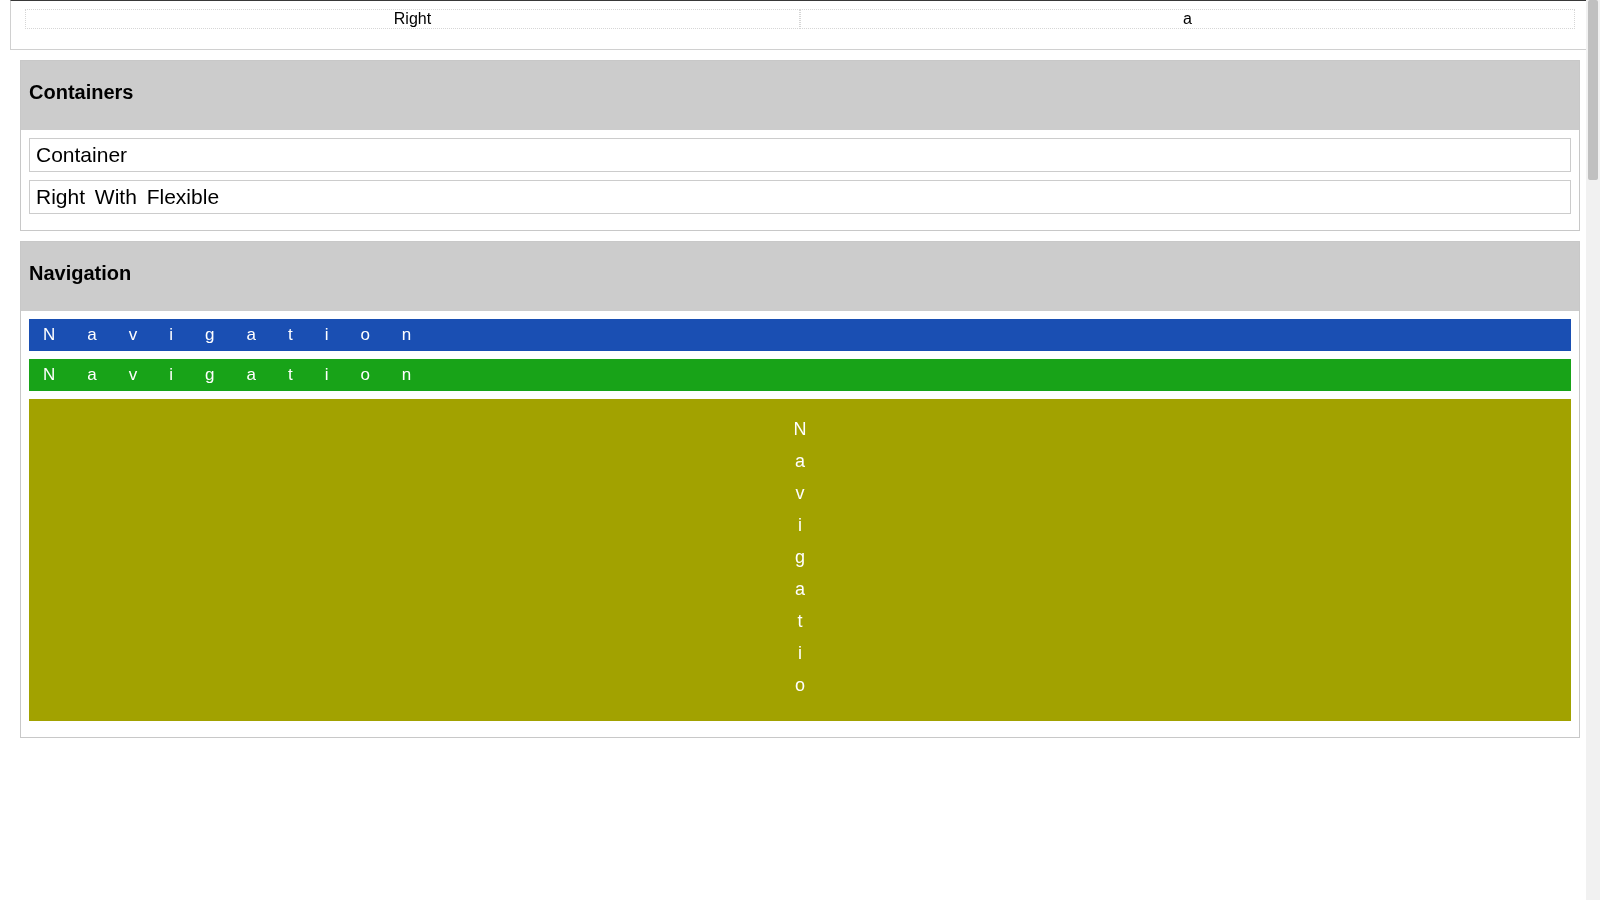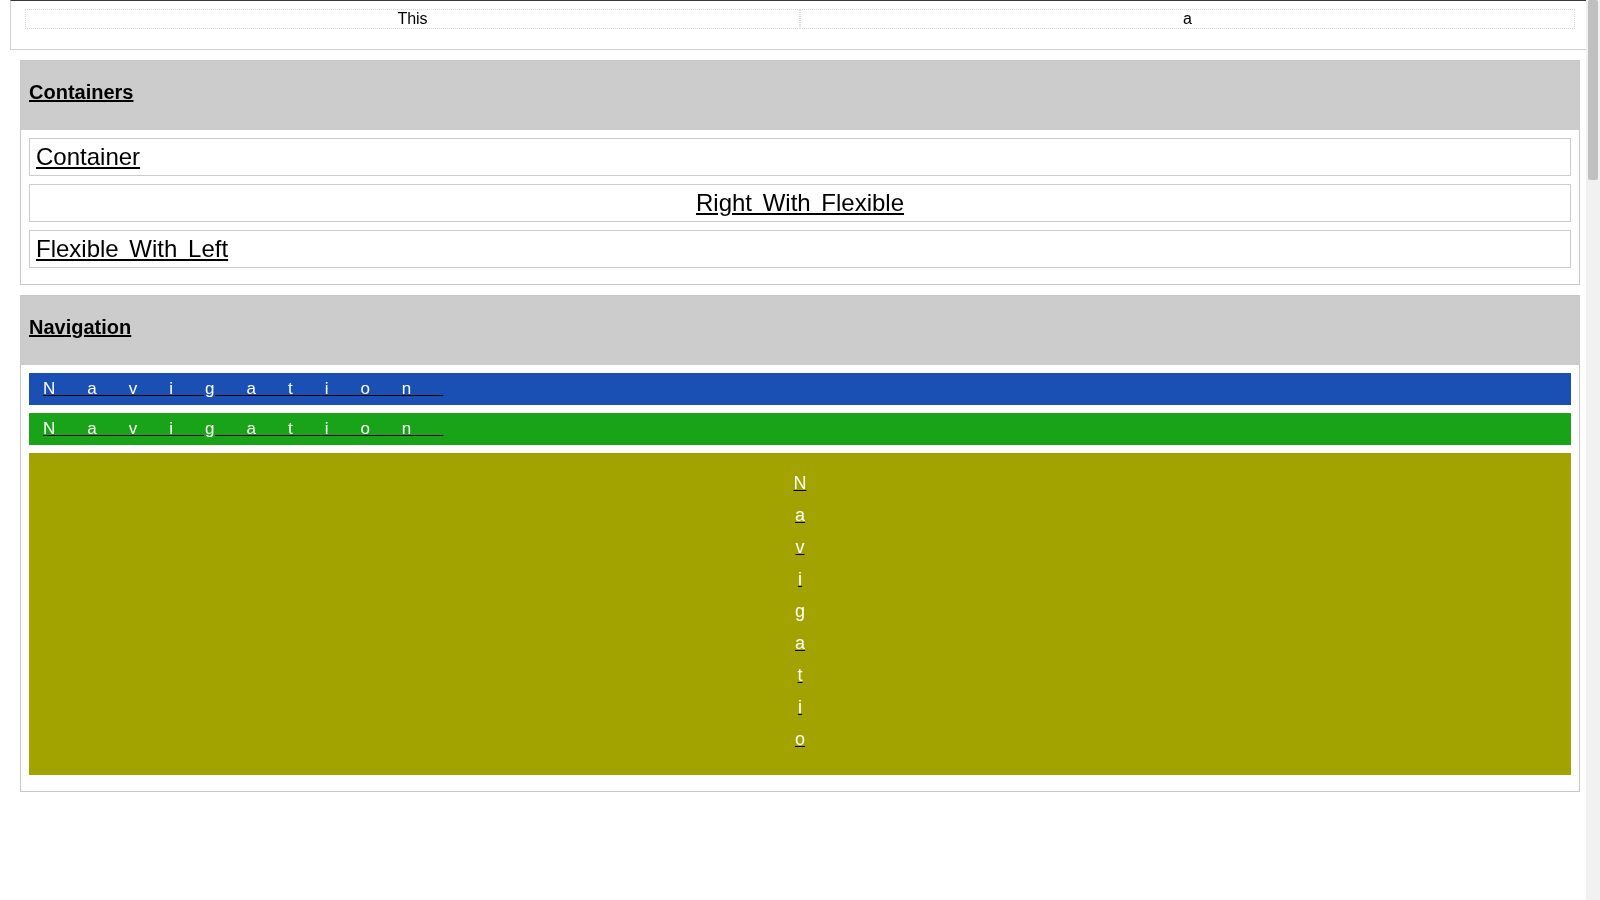--- a/index.html
+++ b/index.html
@@ -25,39 +25,38 @@
   .top-flat-cell {
     border: 1px dotted #d6d6d6;
     flex: 1;
     text-align: center;
     padding: 0 4px;
     font-size: 16px;
   }
   .section-block {
     margin: 10px 20px 0 20px;
     border: 1px solid #c8c8c8;
-    text-decoration: underline;
   }
   .section-header {
     background: #cccccc;
     padding: 20px 8px 26px 8px;
     font-size: 20px;
     font-weight: bold;
   }
   .section-body {
     padding: 8px 8px;
   }
   .container-item {
     border: 1px solid #cccccc;
     padding: 4px 6px;
     margin-bottom: 8px;
-    font-size: 24px;
+    font-size: 21px;
   }
   .container-item.center { text-align: center; }
-  .container-item.right  { text-align: center; }
+  .container-item.right  { text-align: left; }
   .container-item.left   { text-align: left; }
   .flex-words { word-spacing: 4px; }
   .nav-bar {
     color: #ffffff;
     padding: 6px 14px;
     font-size: 17px;
     letter-spacing: 32px;
     margin-bottom: 8px;
   }
   .nav-blue  { background: #1a4fb3; }
@@ -90,30 +89,29 @@
     background: #c0c0c0;
     border-radius: 2px;
   }
 </style>
 </head>
 <body>
 
 <div class="page">
 
   <div class="top-flat-row">
-    <div class="top-flat-cell">This</div>
+    <div class="top-flat-cell">Right</div>
     <div class="top-flat-cell">a</div>
   </div>
 
   <div class="section-block">
     <div class="section-header">Containers</div>
     <div class="section-body">
       <div class="container-item left">Container</div>
       <div class="container-item right flex-words">Right  With  Flexible</div>
-      <div class="container-item left flex-words">Flexible  With  Left</div>
     </div>
   </div>
 
   <div class="section-block">
     <div class="section-header">Navigation</div>
     <div class="section-body">
       <div class="nav-bar nav-blue">Navigation</div>
       <div class="nav-bar nav-green">Navigation</div>
       <div class="nav-olive">
         <span class="vletter">N</span>

